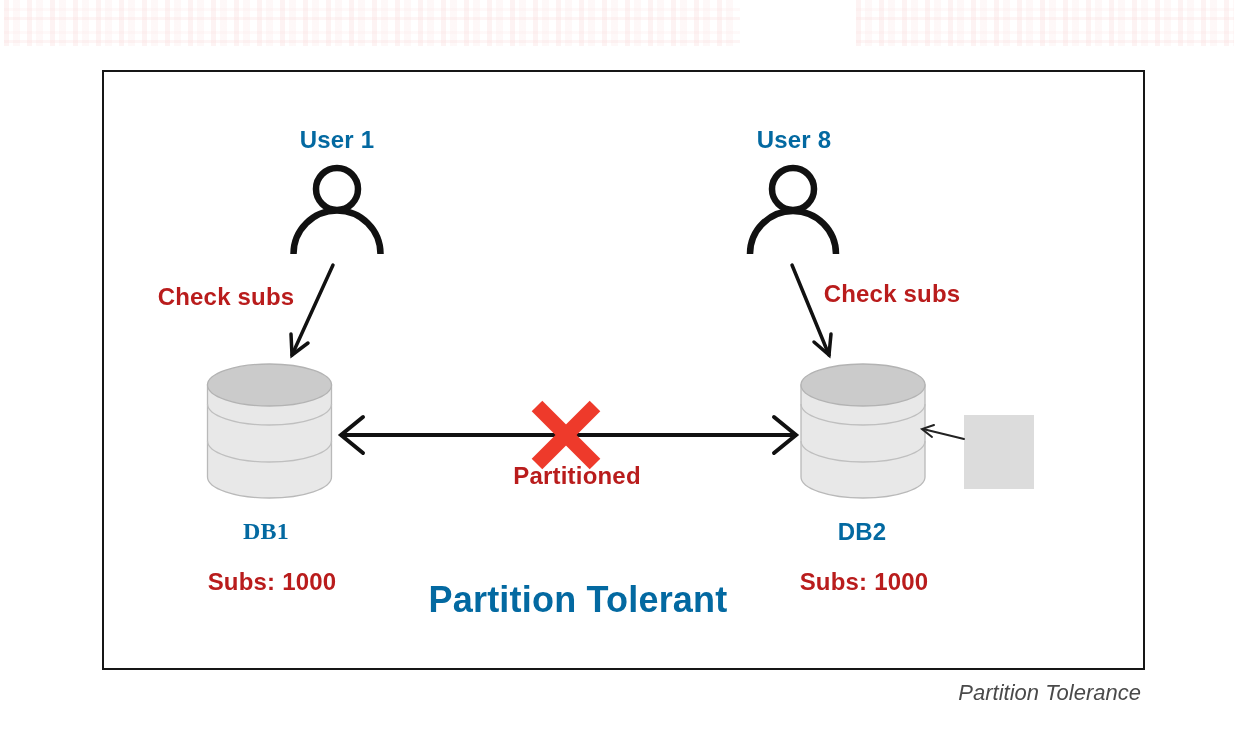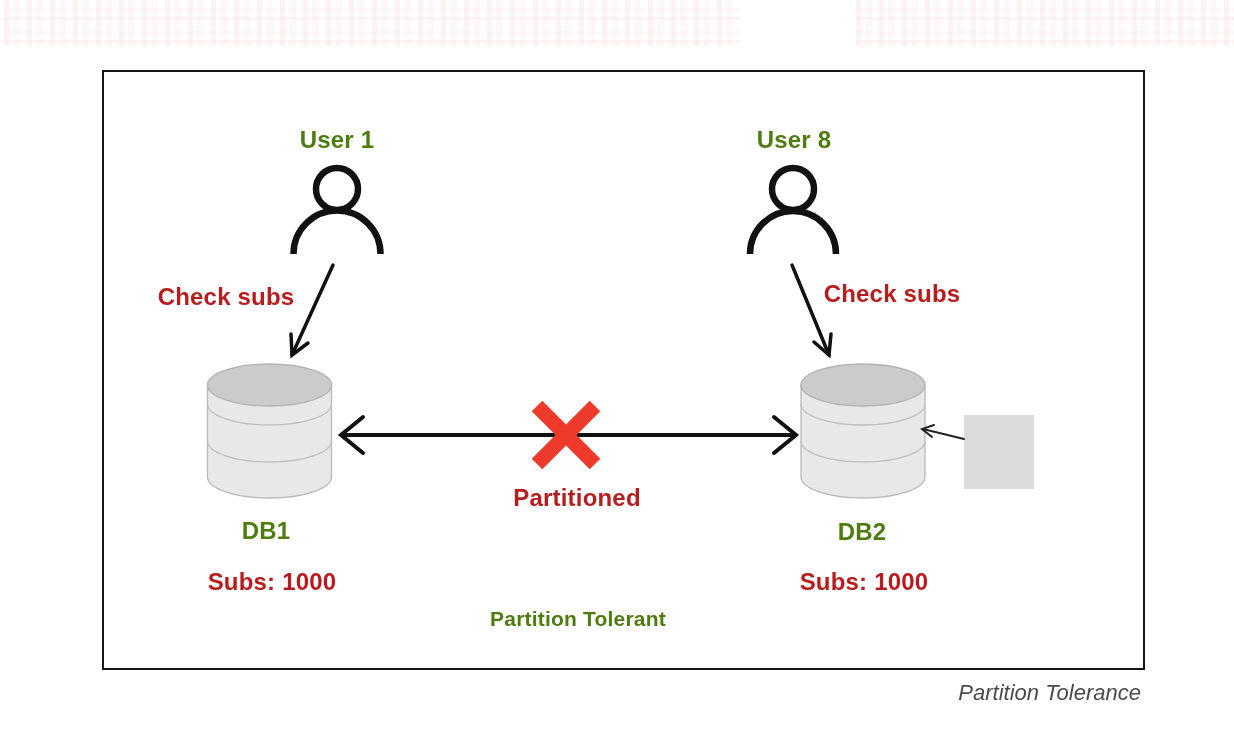--- a/index.html
+++ b/index.html
@@ -49,32 +49,32 @@
   }
   .lbl {
     position: absolute;
     transform: translate(-50%, -50%);
     white-space: nowrap;
     font-weight: 700;
     font-size: 24px;
     color: #b91c1c;
     letter-spacing: 0.2px;
   }
-  .lbl.green { color: #4d7c0f; }
+  .lbl.green { color: #0369a1; }
   #user1-label        { left: 233px; top: 68px; }
   #user2-label        { left: 690px; top: 68px; }
   #check-subs-left    { left: 122px; top: 225px; }
   #check-subs-right   { left: 788px; top: 222px; }
-  #partitioned-label  { left: 473px; top: 426px; }
-  #db1-label          { left: 162px; top: 459px; }
+  #partitioned-label  { left: 473px; top: 404px; }
+  #db1-label          { left: 162px; top: 459px; font-family: Liberation Serif, serif; }
   #db2-label          { left: 758px; top: 460px; }
   #subs-left-label    { left: 168px; top: 510px; }
   #subs-right-label   { left: 760px; top: 510px; }
   #replica-label      { left: 909px; top: 437px; }
-  #tolerant-label     { left: 474px; top: 547px; font-size: 21px; }
+  #tolerant-label     { left: 474px; top: 528px; font-size: 36px; }
 
   #caption {
     position: absolute;
     left: 102px;
     top: 680px;
     width: 1039px;
     text-align: right;
     font-style: italic;
     font-size: 22px;
     color: #4a4a4a;

